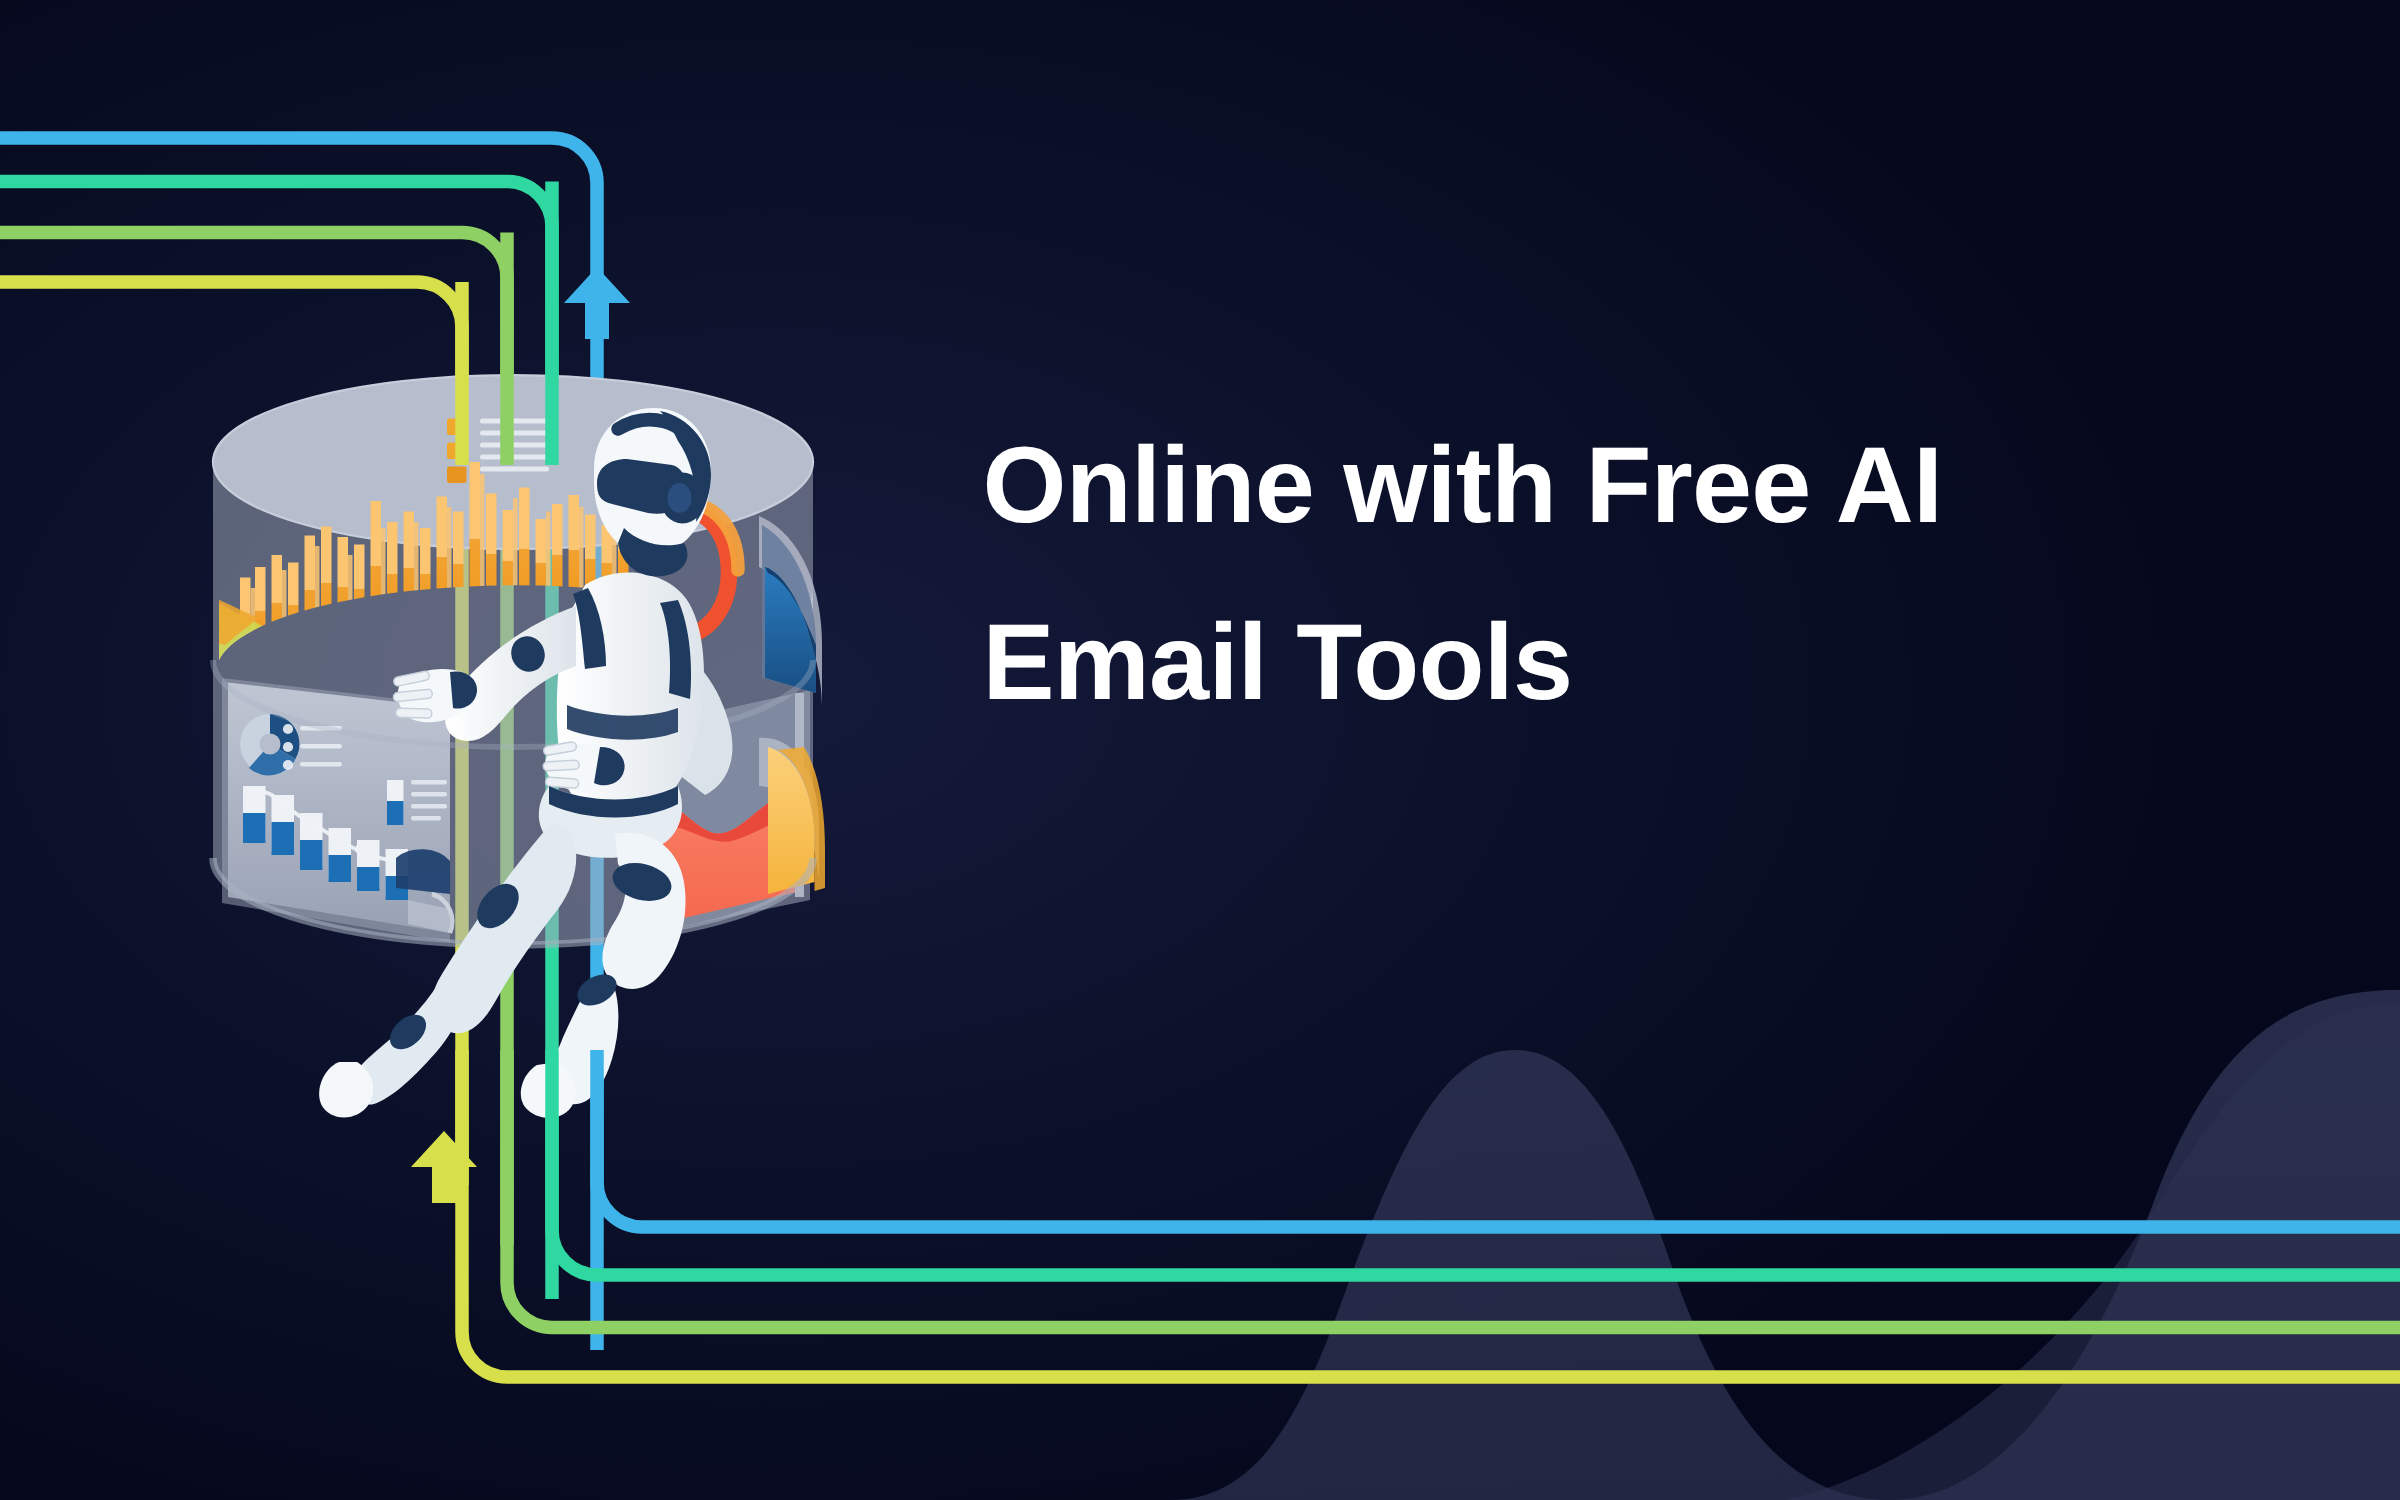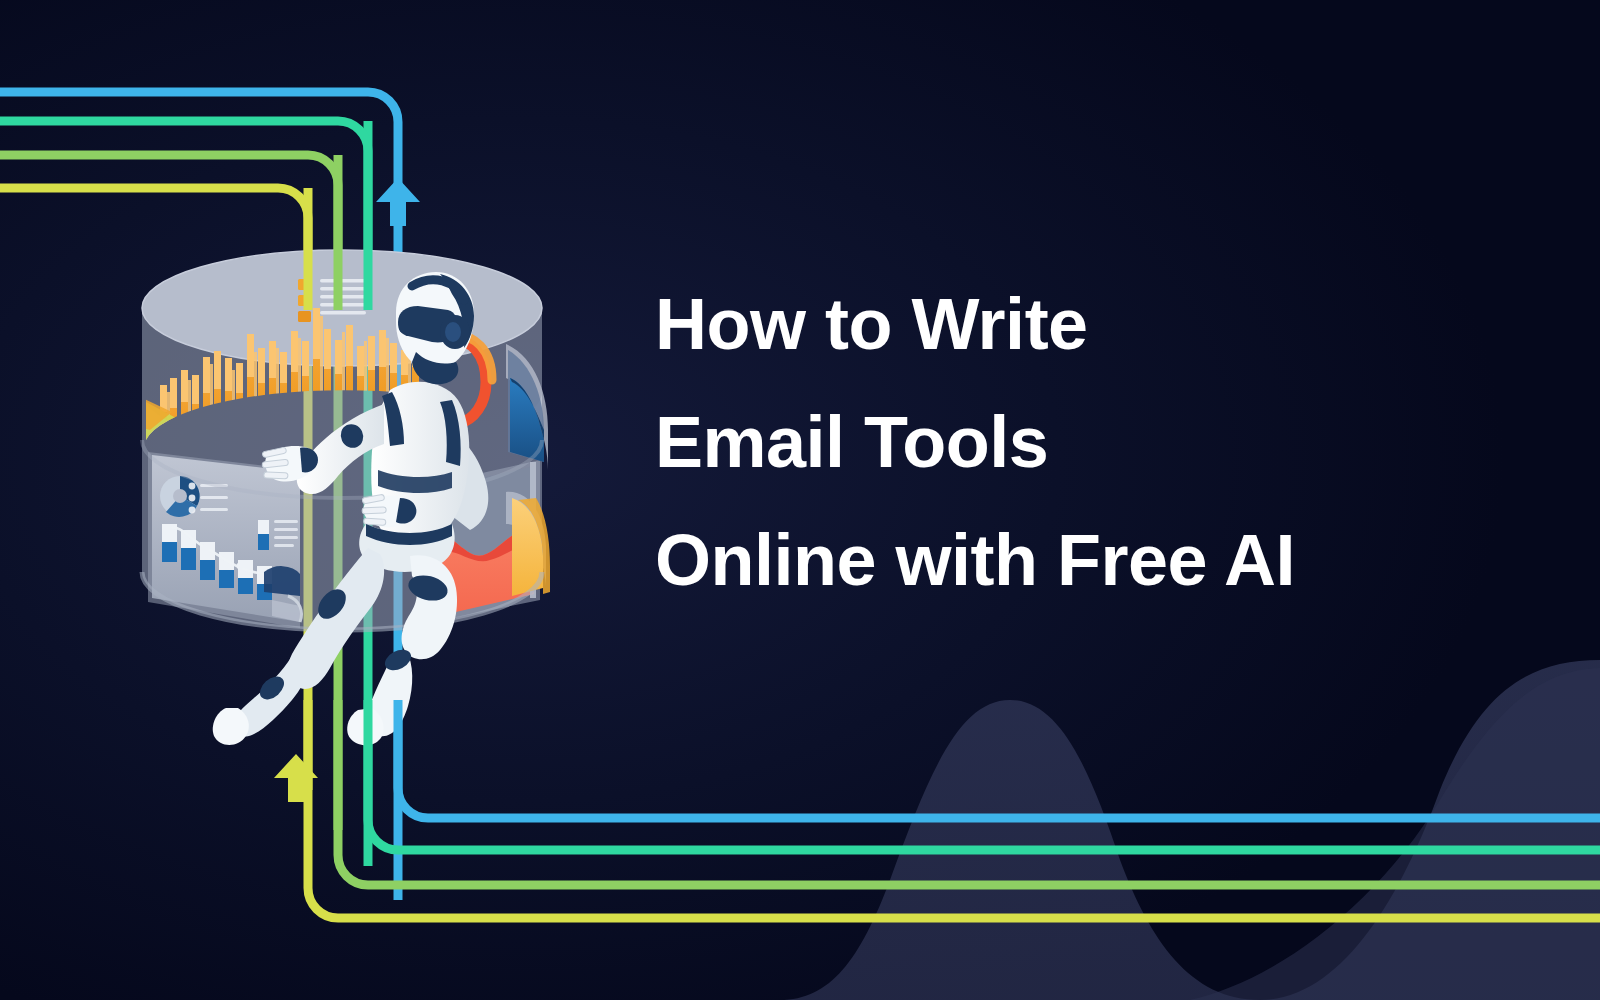--- a/index.html
+++ b/index.html
@@ -427,18 +427,17 @@
       <path d="M398,178 L420,202 L406,202 L406,226 L390,226 L390,202 L376,202 Z" fill="#3eb4ea"></path>
     </g>
     <g>
       <path d="M296,790 L318,814 L304,814 L304,838 L288,838 L288,814 L274,814 Z" fill="#d7df4a" transform="translate(0,-36)"></path>
     </g>
   </svg>
 
   <div class="vignette"></div>
 
   <h1 class="headline">
-    <span class="ln">How to Write</span>
+    <span class="ln">Online with Free AI</span>
     <span class="ln">Email Tools</span>
-    <span class="ln">Online with Free AI</span>
   </h1>
 
 </div>
 
 </body></html>

